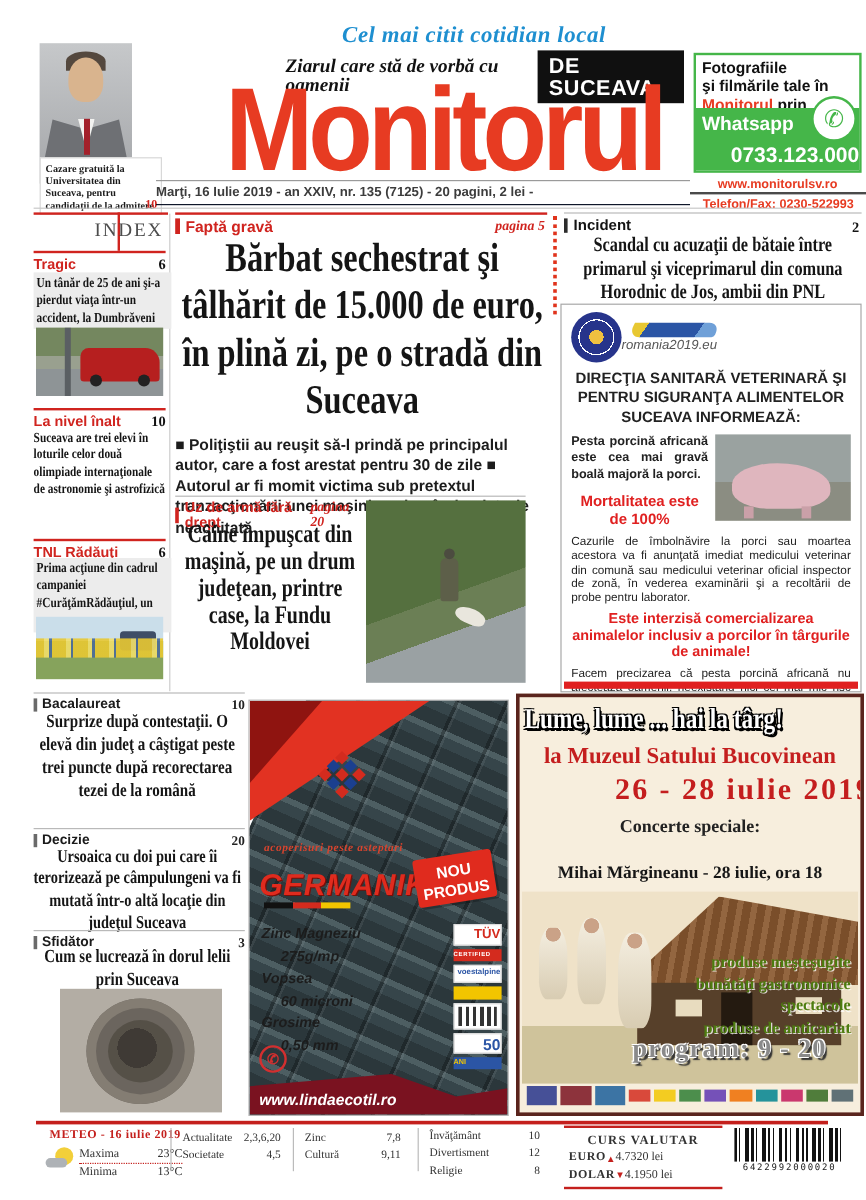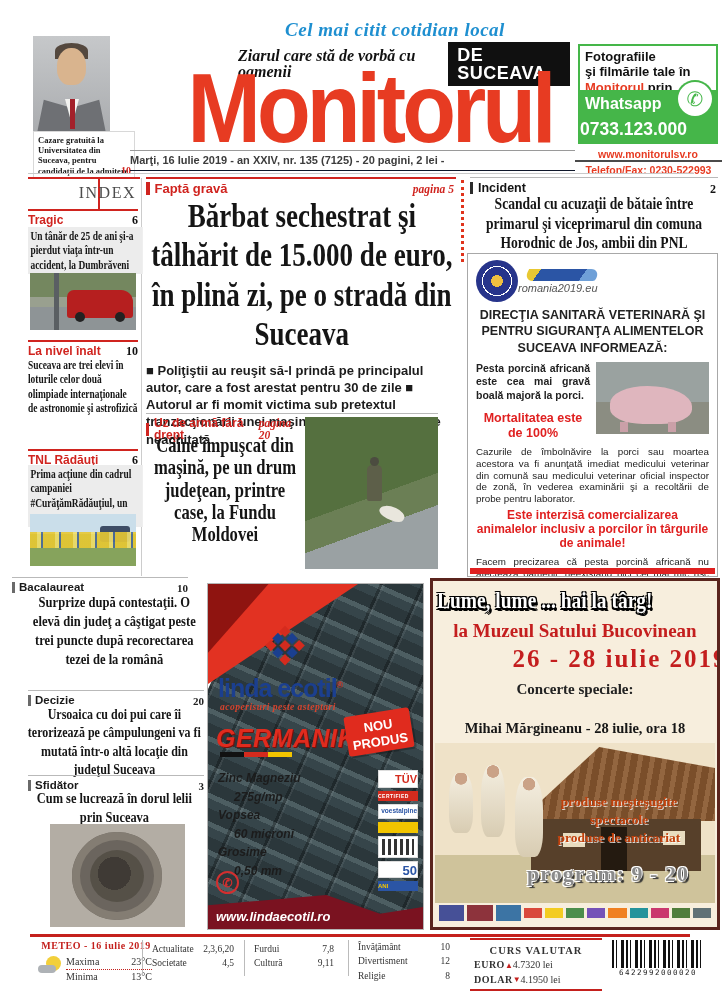--- a/index.html
+++ b/index.html
@@ -24,21 +24,21 @@
   .p-shirt{position:absolute;left:32px;bottom:28px;width:14px;height:26px;background:#f2f2f0;clip-path:polygon(0 0,100% 0,50% 100%);}
   .p-tie{position:absolute;left:37px;bottom:24px;width:5px;height:30px;background:#a3202a;}
   .caption{left:33px;top:131px;width:92px;background:#fff;border:1px solid #d8d8d8;padding:3px 4px 2px;
     font:bold 8.5px/1.2 "Liberation Serif",serif;color:#1a1a1a;}
   .caption .pg{position:absolute;right:3px;bottom:2px;color:#d0241f;font:bold 10px "Liberation Serif",serif;}
   .wa-box{left:578px;top:44px;width:140px;height:100px;border:2px solid #45b649;background:#fff;box-sizing:border-box;}
   .wa-top{padding:3px 5px 2px;font:bold 13px/1.18 "Liberation Sans",sans-serif;color:#111;}
   .wa-top .red{color:#e73b22;}
   .wa-green{position:absolute;left:0;bottom:0;width:100%;height:52px;background:#45b649;color:#fff;}
   .wa-app{position:absolute;left:5px;top:6px;font:bold 16px/1 "Liberation Sans",sans-serif;}
-  .wa-num{position:absolute;left:0;bottom:4px;width:100%;text-align:left;font:bold 17.5px/1 "Liberation Sans",sans-serif;}
+  .wa-num{position:absolute;left:0;bottom:4px;width:100%;text-align:right;font:bold 17.5px/1 "Liberation Sans",sans-serif;}
   .wa-icon{position:absolute;right:4px;top:-8px;width:34px;height:34px;border-radius:50%;background:#fff;
     box-shadow:0 0 0 2px #45b649;display:flex;align-items:center;justify-content:center;color:#45b649;font-size:20px;}
   .site-line{left:578px;top:149px;width:140px;text-align:center;color:#e73b22;font:bold 10.5px/1 "Liberation Sans",sans-serif;}
   .wa-rule{left:575px;top:160px;width:147px;height:2px;background:#4a4a4a;}
   .fax-line{left:575px;top:165px;width:147px;text-align:center;color:#e73b22;font:bold 10.5px/1 "Liberation Sans",sans-serif;}
   .dateline{left:130px;top:150px;width:445px;border-top:1px solid #9a9a9a;border-bottom:1px solid #0f172a;
     padding:4px 0;text-align:left;font:bold 11px/1 "Liberation Sans",sans-serif;color:#3c3c3c;}
   .head-rule{left:28px;top:173px;width:666px;height:1px;background:#c9c9c9;}
 
   
@@ -178,22 +178,22 @@
   .t-scene{position:absolute;left:2px;top:162px;width:280px;height:160px;
     background:linear-gradient(180deg,#efe2c8 0 70%,#cfc39b 70% 100%);overflow:hidden;}
   .t-roof{position:absolute;right:-6px;top:4px;width:210px;height:74px;
     background:repeating-linear-gradient(100deg,#7a4e2a 0 7px,#936640 7px 12px);
     clip-path:polygon(4% 100%,42% 0,100% 30%,100% 100%);}
   .t-wall{position:absolute;right:14px;top:76px;width:170px;height:52px;background:#57402a;}
   .t-door{position:absolute;right:88px;top:84px;width:26px;height:44px;background:#241a10;}
   .t-win{position:absolute;right:30px;top:88px;width:22px;height:14px;background:#e8dcbf;box-shadow:-100px 2px 0 #e8dcbf;}
   .dancer{position:absolute;width:24px;height:60px;border-radius:40% 40% 30% 30%;
     background:radial-gradient(circle at 50% 9%,#caa287 0 6px,rgba(0,0,0,0) 6.5px),linear-gradient(#f4eee0,#d8ccb2);}
-  .t-offers{position:absolute;right:8px;top:212px;width:180px;text-align:center;
-    font:bold 13.5px/1.35 "Liberation Serif",serif;color:#c2410c;text-shadow:1px 1px 0 rgba(255,255,255,.8);}
+  .t-offers{position:absolute;right:8px;top:212px;width:180px;text-align:right;
+    font:bold 13.5px/1.35 "Liberation Serif",serif;color:#4d7c0f;text-shadow:1px 1px 0 rgba(255,255,255,.8);}
   .t-prog{position:absolute;right:14px;top:282px;width:190px;text-align:center;
     font:bold 22px/1 "Liberation Serif",serif;color:#8a8a8a;letter-spacing:1px;
     text-shadow:-1px -1px 0 #fff,1px -1px 0 #fff,-1px 1px 0 #fff,2px 2px 1px #333;}
   .t-logos{position:absolute;left:6px;bottom:4px;right:6px;height:20px;display:flex;align-items:center;gap:3px;}
   .t-logos i{display:block;height:10px;flex:1;opacity:.85;}
   .t-logos i.big{height:16px;flex:1.4;}
 
   
   .f-rule{left:30px;top:934px;width:660px;height:3px;background:#c4201d;}
   .f-meteo-t{left:36px;top:941px;width:120px;text-align:center;color:#c4201d;font:bold 10px/1 "Liberation Serif",serif;letter-spacing:.5px;}
@@ -336,21 +336,21 @@
       <div class="photo ph-pig" style="position:relative;width:113px;height:72px;flex:none;">
         <div class="pig"></div>
       </div>
     </div>
     <div class="dsv-p">Cazurile de îmbolnăvire la porci sau moartea acestora va fi anunţată imediat medicului veterinar din comună sau medicului veterinar oficial inspector de zonă, în vederea examinării şi a recoltării de probe pentru laborator.</div>
     <div class="dsv-warn">Este interzisă comercializarea animalelor inclusiv a porcilor în târgurile de animale!</div>
     <div class="dsv-p">Facem precizarea că pesta porcină africană nu afectează oamenii, neexistând nici cel mai mic risc de îmbolnăvire pentru aceştia. Acest virus are însă un mare impact la nivel social din punct de vedere economic.</div>
     <div class="dsv-bar"></div>
   </div>
 
-  <div class="abs ls-row" style="left:12px;top:577px;">
+  <div class="abs ls-row" style="left:28px;top:577px;">
     <span class="ls-label">Bacalaureat</span>
     <span class="ls-page">10</span>
   </div>
   <div class="abs cond" style="left:26px;top:593px;width:218px;transform:scaleX(.81);font-size:15.5px;line-height:1.22;">Surprize după contestaţii. O elevă din judeţ a câştigat peste trei puncte după recorectarea tezei de la română</div>
 
   <div class="abs ls-row" style="left:28px;top:690px;">
     <span class="ls-label">Decizie</span>
     <span class="ls-page">20</span>
   </div>
   <div class="abs cond" style="left:26px;top:705px;width:221px;transform:scaleX(.8);font-size:15px;line-height:1.22;">Ursoaica cu doi pui care îi terorizează pe câmpulungeni va fi mutată într-o altă locaţie din judeţul Suceava</div>
@@ -373,23 +373,20 @@
       <i class="d-r"></i>
         <i class="d-b"></i>
         <i class="d-r"></i>
       <i class="d-b"></i>
         <i class="d-r"></i>
         <i class="d-b"></i>
       <i class="d-r"></i>
         <i class="d-b"></i>
         <i class="d-r"></i>
     </div>
-    <div class="l-brand">
-      <span>linda ecotil</span><span class="l-reg">®</span>
-    </div>
     <div class="l-tag">acoperisuri peste asteptari</div>
     <div class="l-prod">GERMANIK</div>
     <div class="l-flag"></div>
     <div class="l-badge">
       <span>NOU</span><br>
       <span>PRODUS</span>
     </div>
     <div class="l-specs">
       <div>Zinc Magneziu</div>
       <div class="v">275g/mp</div>
@@ -426,20 +423,21 @@
       <div class="t-roof"></div>
       <div class="t-wall"></div>
       <div class="t-door"></div>
       <div class="t-win"></div>
       <div class="dancer" style="left:14px;top:30px;"></div>
       <div class="dancer" style="left:46px;top:22px;height:72px;"></div>
       <div class="dancer" style="left:80px;top:34px;height:80px;width:28px;"></div>
     </div>
     <div class="t-offers">
       <div>produse meşteşugite</div>
+      <div>bunătăţi gastronomice</div>
       <div>spectacole</div>
       <div>produse de anticariat</div>
     </div>
     <div class="t-prog">program: 9 - 20</div>
     <div class="t-logos">
       <i class="big" style="background:#27348b;"></i>
       <i class="big" style="background:#7a1220;"></i>
       <i class="big" style="background:#1b5e9a;"></i>
       <i style="background:#d42b1e;"></i>
       <i style="background:#f2c500;"></i>
@@ -477,21 +475,21 @@
         <span>2,3,6,20</span>
       </div>
     <div class="row">
         <span>Societate</span>
         <span>4,5</span>
       </div>
   </div>
   <div class="abs f-div" style="left:244px;"></div>
   <div class="abs f-col" style="left:254px;top:942px;width:80px;">
     <div class="row">
-        <span>Furdui</span>
+        <span>Zinc</span>
         <span>7,8</span>
       </div>
     <div class="row">
         <span>Cultură</span>
         <span>9,11</span>
       </div>
   </div>
   <div class="abs f-div" style="left:348px;"></div>
   <div class="abs f-col" style="left:358px;top:940px;width:92px;">
     <div class="row">

